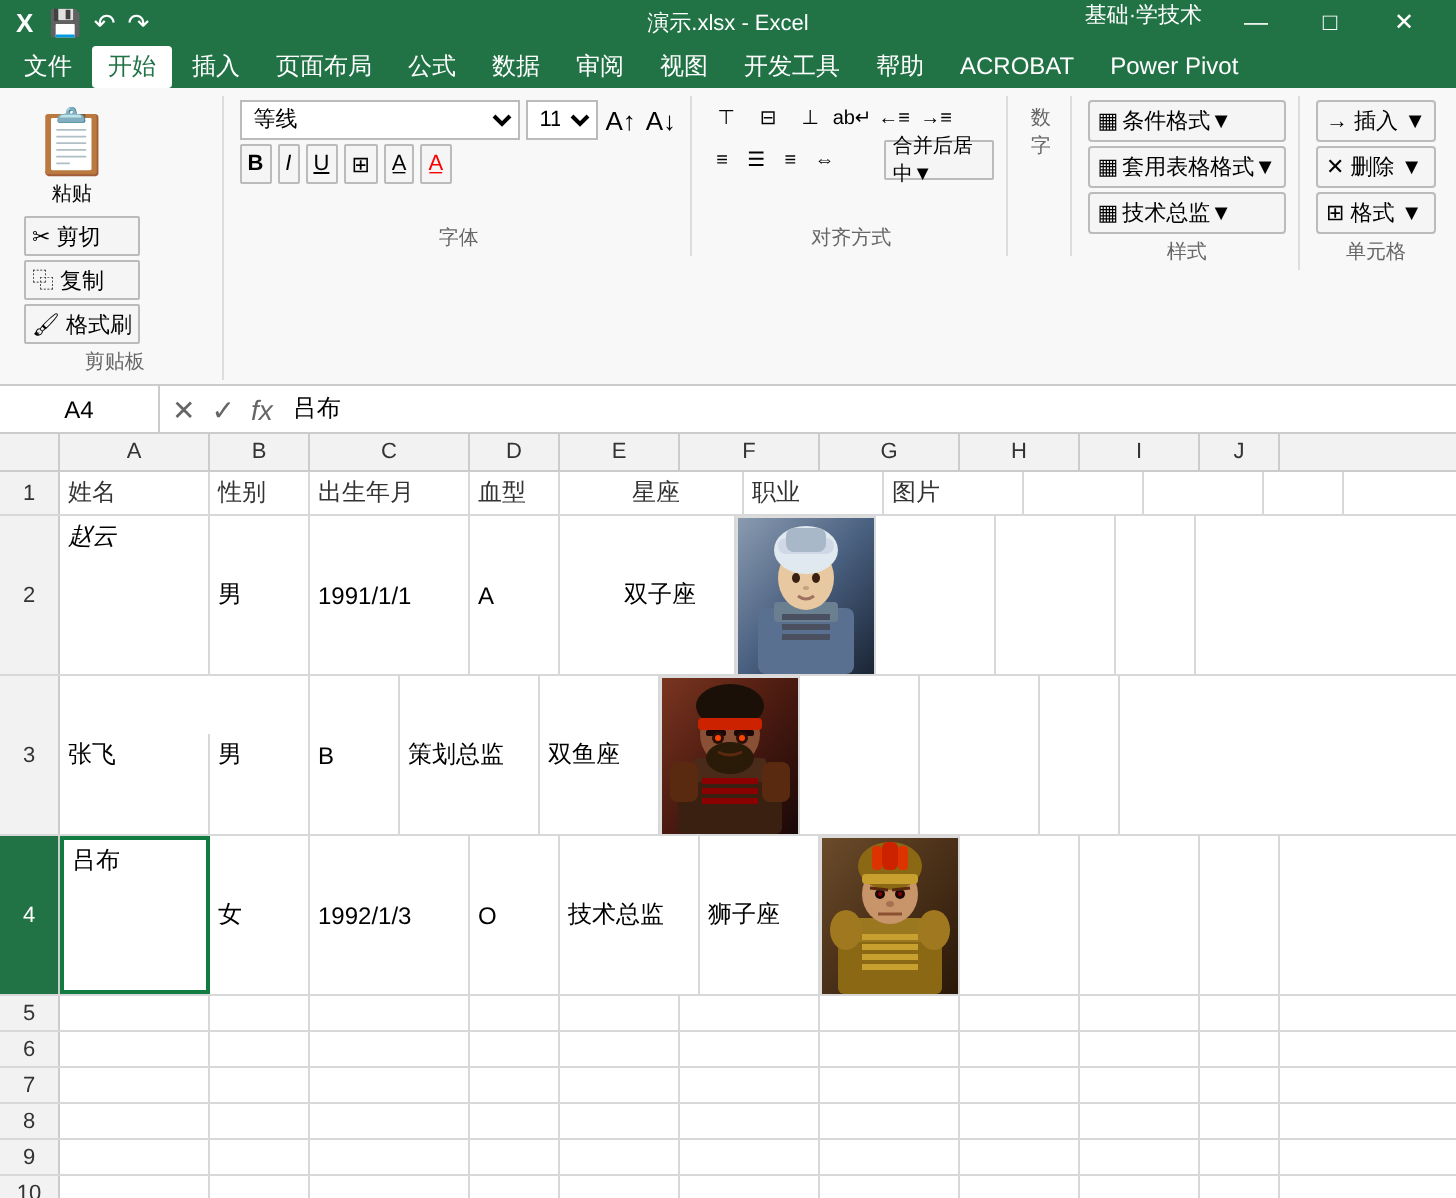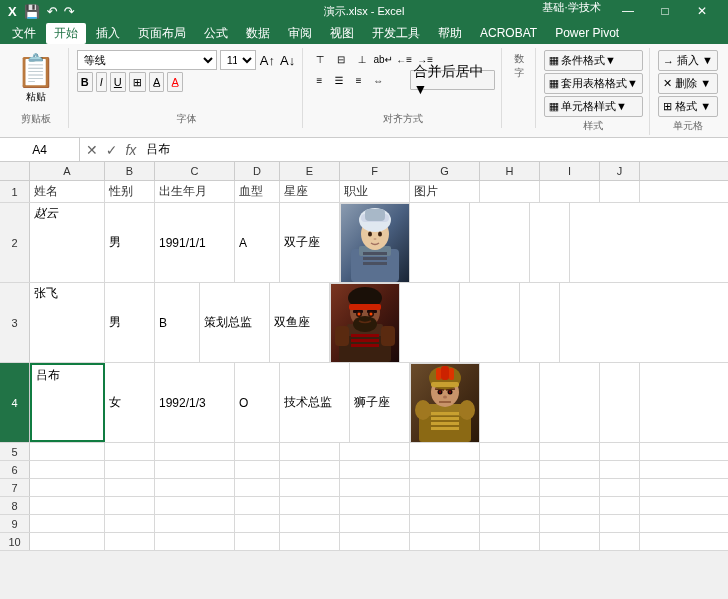--- a/index.html
+++ b/index.html
@@ -286,20 +286,25 @@
 <div class="ribbon">
 
   <div class="ribbon-group">
     <div class="ribbon-group-content">
       <div style="display:flex;flex-direction:column;align-items:center;">
         <div class="paste-btn">
           <span style="font-size:32px;">📋</span>
           <span style="font-size:10px;text-align:center;">粘贴</span>
         </div>
       </div>
+      <div style="display:flex;flex-direction:column;gap:2px;margin-left:2px;">
+        <div class="small-btn">✂ 剪切</div>
+        <div class="small-btn">⿻ 复制</div>
+        <div class="small-btn">🖌 格式刷</div>
+      </div>
     </div>
     <div class="ribbon-group-label">剪贴板</div>
   </div>
 
   <div class="ribbon-group">
     <div>
       <div class="font-row">
         <select class="font-select font-name-select">
           <option>等线</option>
         </select>
@@ -329,21 +334,21 @@
         <div class="align-btn">⊥</div>
         <div class="align-btn">ab↵</div>
         <div class="align-btn">←≡</div>
         <div class="align-btn">→≡</div>
       </div>
       <div class="font-row">
         <div class="align-btn">≡</div>
         <div class="align-btn">☰</div>
         <div class="align-btn">≡</div>
         <div class="align-btn">⇔</div>
-        <div class="small-btn" style="font-size:14px;margin-left:20px;">合并后居中▼</div>
+        <div class="small-btn" style="font-size:10px;margin-left:20px;">合并后居中▼</div>
       </div>
     </div>
     <div class="ribbon-group-label">对齐方式</div>
   </div>
 
   <div class="ribbon-group">
     <div class="ribbon-group-label">数字</div>
   </div>
 
   <div class="ribbon-group">
@@ -351,21 +356,21 @@
       <div class="conditional-btn">
         <span>▦</span>
         <span>条件格式▼</span>
       </div>
       <div class="conditional-btn">
         <span>▦</span>
         <span>套用表格格式▼</span>
       </div>
       <div class="conditional-btn">
         <span>▦</span>
-        <span>单元格样式▼</span>
+        <span>技术总监▼</span>
       </div>
     </div>
     <div class="ribbon-group-label">样式</div>
   </div>
 
   <div class="ribbon-group">
     <div class="style-group">
       <div class="conditional-btn">→ 插入 ▼</div>
       <div class="conditional-btn">✕ 删除 ▼</div>
       <div class="conditional-btn">⊞ 格式 ▼</div>
@@ -399,35 +404,35 @@
     <div class="col-header" style="width:60px;min-width:60px;">I</div>
     <div class="col-header" style="width:40px;min-width:40px;">J</div>
   </div>
 
   <div class="grid-row" style="height:22px;">
     <div class="row-num">1</div>
     <div class="cell header-cell" style="width:75px;min-width:75px;">姓名</div>
     <div class="cell header-cell" style="width:50px;min-width:50px;">性别</div>
     <div class="cell header-cell" style="width:80px;min-width:80px;">出生年月</div>
     <div class="cell header-cell" style="width:45px;min-width:45px;">血型</div>
-    <div class="cell header-cell" style="width:60px;min-width:60px;">星座</div>
+    <div class="cell header-cell" style="width:60px;min-width:60px;margin-left:32px;">星座</div>
     <div class="cell header-cell" style="width:70px;min-width:70px;">职业</div>
     <div class="cell header-cell" style="width:70px;min-width:70px;">图片</div>
     <div class="cell" style="width:60px;min-width:60px;"></div>
     <div class="cell" style="width:60px;min-width:60px;"></div>
     <div class="cell" style="width:40px;min-width:40px;"></div>
   </div>
 
   <div class="grid-row" style="height:80px;">
     <div class="row-num">2</div>
     <div class="cell" style="width:75px;min-width:75px;vertical-align:top;align-items:flex-start;font-style:italic;">赵云</div>
     <div class="cell" style="width:50px;min-width:50px;">男</div>
     <div class="cell" style="width:80px;min-width:80px;">1991/1/1</div>
     <div class="cell" style="width:45px;min-width:45px;">A</div>
-    <div class="cell" style="width:60px;min-width:60px;">双子座</div>
+    <div class="cell" style="width:60px;min-width:60px;margin-left:28px;">双子座</div>
     <div class="cell img-cell" style="width:70px;min-width:70px;padding:0;">
 
       <svg width="68" height="78" viewBox="0 0 68 78">
         <defs>
           <linearGradient id="bg1" x1="0%" y1="0%" x2="100%" y2="100%">
             <stop offset="0%" style="stop-color:#8a9bb0"></stop>
             <stop offset="50%" style="stop-color:#4a6080"></stop>
             <stop offset="100%" style="stop-color:#1a2535"></stop>
           </linearGradient>
         </defs>
@@ -455,21 +460,21 @@
         <path d="M 30 39 Q 34 42 38 39" stroke="#a07060" stroke-width="1.5" fill="none"></path>
       </svg>
     </div>
     <div class="cell" style="width:60px;min-width:60px;"></div>
     <div class="cell" style="width:60px;min-width:60px;"></div>
     <div class="cell" style="width:40px;min-width:40px;"></div>
   </div>
 
   <div class="grid-row" style="height:80px;">
     <div class="row-num">3</div>
-    <div class="cell" style="width:75px;min-width:75px;align-items:flex-start;vertical-align:top;">张飞</div>
+    <div class="cell" style="width:75px;min-width:75px;align-items:flex-start;vertical-align:top;margin-top:29px;">张飞</div>
     <div class="cell" style="width:50px;min-width:50px;">男</div>
     <div class="cell" style="width:45px;min-width:45px;">B</div>
     <div class="cell" style="width:70px;min-width:70px;">策划总监</div>
     <div class="cell" style="width:60px;min-width:60px;">双鱼座</div>
     <div class="cell img-cell" style="width:70px;min-width:70px;padding:0;">
 
       <svg width="68" height="78" viewBox="0 0 68 78">
         <defs>
           <linearGradient id="bg2" x1="0%" y1="0%" x2="100%" y2="100%">
             <stop offset="0%" style="stop-color:#7a3520"></stop>

